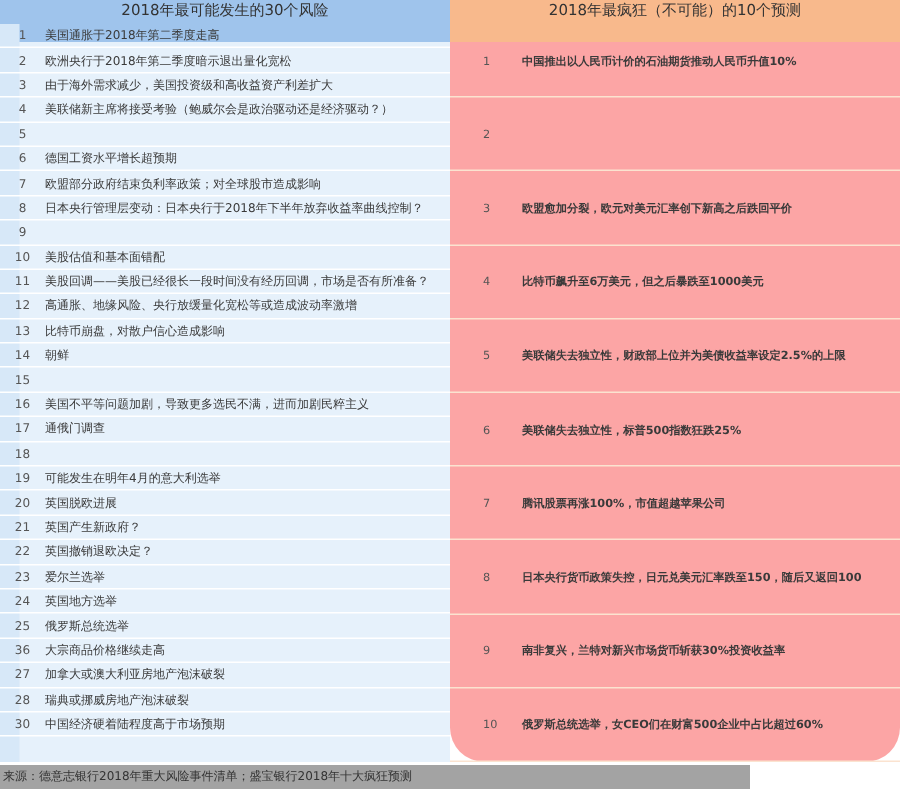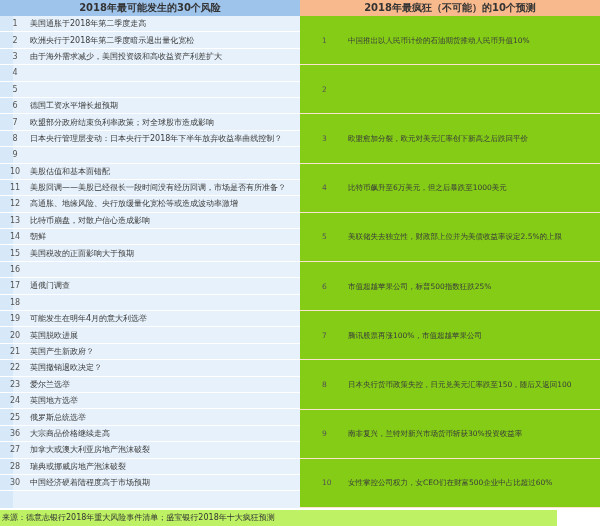--- a/index.html
+++ b/index.html
@@ -1,34 +1,34 @@
 <!DOCTYPE html>
 <html><head>
   <meta charset="utf-8">
   <style>
     html, body { margin: 0; padding: 0; background: #ffffff; }
     body { width: 600px; height: 526px; overflow: hidden; position: relative;
            font-family: "DejaVu Sans", sans-serif; color: #3a3a3a; }
     .wrap { position: absolute; left: 0; top: 0; width: 600px; height: 508px; display: flex; }
     .left { width: 300px; background: #e6f1fb; position: relative; }
-    .right { width: 300px; background: #84cc16; position: relative; }
-    .hdr { height: 16px; line-height: 16px; text-align: center; font-size: 10px; font-weight: bold; color: #333; }
+    .right { width: 300px; background: #fca5a5; position: relative; border-radius: 23px; }
+    .hdr { height: 28px; line-height: 16px; text-align: center; font-size: 10px; font-weight: normal; color: #333; }
     .left .hdr { background: #9fc4ec; }
     .right .hdr { background: #f8b98c; }
     .lrows { position: absolute; top: 16px; left: 0; width: 300px; }
     .lrow { height: 16.4px; display: flex; align-items: center; border-bottom: 1px solid #ffffff; box-sizing: border-box; font-size: 8px; }
     .lrow .num { width: 30px; text-align: center; color: #555; }
     .lrow .txt { flex: 1; white-space: nowrap; overflow: hidden; }
     .rrows { position: absolute; top: 16px; left: 0; width: 300px; }
     .rrow { height: 49.2px; display: flex; align-items: center; border-bottom: 1px solid #fbe3d0; box-sizing: border-box; font-size: 7.5px; }
     .rrow .num { width: 48px; padding-left: 22px; box-sizing: border-box; color: #555; }
-    .rrow .txt { flex: 1; padding-right: 23px; line-height: 11px; }
+    .rrow .txt { flex: 1; padding-right: 23px; line-height: 11px; font-weight: bold; }
     .left::after { content: ""; position: absolute; left: 0; top: 16px; width: 13px; height: 492px; background: #d7e8f8; z-index: 0; }
     .lrows { z-index: 1; }
-    .footer { position: absolute; left: 0; top: 510px; width: 557px; height: 16px; background: #bef264; }
+    .footer { position: absolute; left: 0; top: 510px; width: 500px; height: 16px; background: #a3a3a3; }
     .source { position: absolute; left: 2px; top: 2px; font-size: 8px; color: #333; white-space: nowrap; }
     .logo { position: absolute; right: 18px; top: -2px; font-size: 12px; font-weight: bold; font-style: italic; color: #2a4d7a; font-family: "DejaVu Sans", sans-serif; margin-top: 40px; }
     .logo .com { font-size: 8px; font-weight: normal; color: #2a4d7a; }
   </style>
 </head>
 <body>
 
 <div class="wrap">
   <div class="left">
     <div class="hdr">2018年最可能发生的30个风险</div>
@@ -40,20 +40,21 @@
         <div class="lrow">
           <div class="num">2</div>
           <div class="txt">欧洲央行于2018年第二季度暗示退出量化宽松</div>
         </div>
         <div class="lrow">
           <div class="num">3</div>
           <div class="txt">由于海外需求减少，美国投资级和高收益资产利差扩大</div>
         </div>
         <div class="lrow">
           <div class="num">4</div>
+          <div class="txt">美联储新主席将接受考验（鲍威尔会是政治驱动还是经济驱动？）</div>
         </div>
         <div class="lrow">
           <div class="num">5</div>
         </div>
         <div class="lrow">
           <div class="num">6</div>
           <div class="txt">德国工资水平增长超预期</div>
         </div>
         <div class="lrow">
           <div class="num">7</div>
@@ -81,24 +82,24 @@
         <div class="lrow">
           <div class="num">13</div>
           <div class="txt">比特币崩盘，对散户信心造成影响</div>
         </div>
         <div class="lrow">
           <div class="num">14</div>
           <div class="txt">朝鲜</div>
         </div>
         <div class="lrow">
           <div class="num">15</div>
-          <div class="txt">美国税改的正面影响大于预期</div>
         </div>
         <div class="lrow">
           <div class="num">16</div>
+          <div class="txt">美国不平等问题加剧，导致更多选民不满，进而加剧民粹主义</div>
         </div>
         <div class="lrow">
           <div class="num">17</div>
           <div class="txt">通俄门调查</div>
         </div>
         <div class="lrow">
           <div class="num">18</div>
         </div>
         <div class="lrow">
           <div class="num">19</div>
@@ -163,37 +164,37 @@
         <div class="rrow">
           <div class="num">4</div>
           <div class="txt">比特币飙升至6万美元，但之后暴跌至1000美元</div>
         </div>
         <div class="rrow">
           <div class="num">5</div>
           <div class="txt">美联储失去独立性，财政部上位并为美债收益率设定2.5%的上限</div>
         </div>
         <div class="rrow">
           <div class="num">6</div>
-          <div class="txt">市值超越苹果公司，标普500指数狂跌25%</div>
+          <div class="txt">美联储失去独立性，标普500指数狂跌25%</div>
         </div>
         <div class="rrow">
           <div class="num">7</div>
           <div class="txt">腾讯股票再涨100%，市值超越苹果公司</div>
         </div>
         <div class="rrow">
           <div class="num">8</div>
           <div class="txt">日本央行货币政策失控，日元兑美元汇率跌至150，随后又返回100</div>
         </div>
         <div class="rrow">
           <div class="num">9</div>
           <div class="txt">南非复兴，兰特对新兴市场货币斩获30%投资收益率</div>
         </div>
         <div class="rrow">
           <div class="num">10</div>
-          <div class="txt">女性掌控公司权力，女CEO们在财富500企业中占比超过60%</div>
+          <div class="txt">俄罗斯总统选举，女CEO们在财富500企业中占比超过60%</div>
         </div>
       </div>
   </div>
 </div>
 
 <div class="footer">
   <div class="source">来源：德意志银行2018年重大风险事件清单；盛宝银行2018年十大疯狂预测</div>
   <div class="logo">
     <span>JIN10</span><span class="com">.com</span>
   </div>

